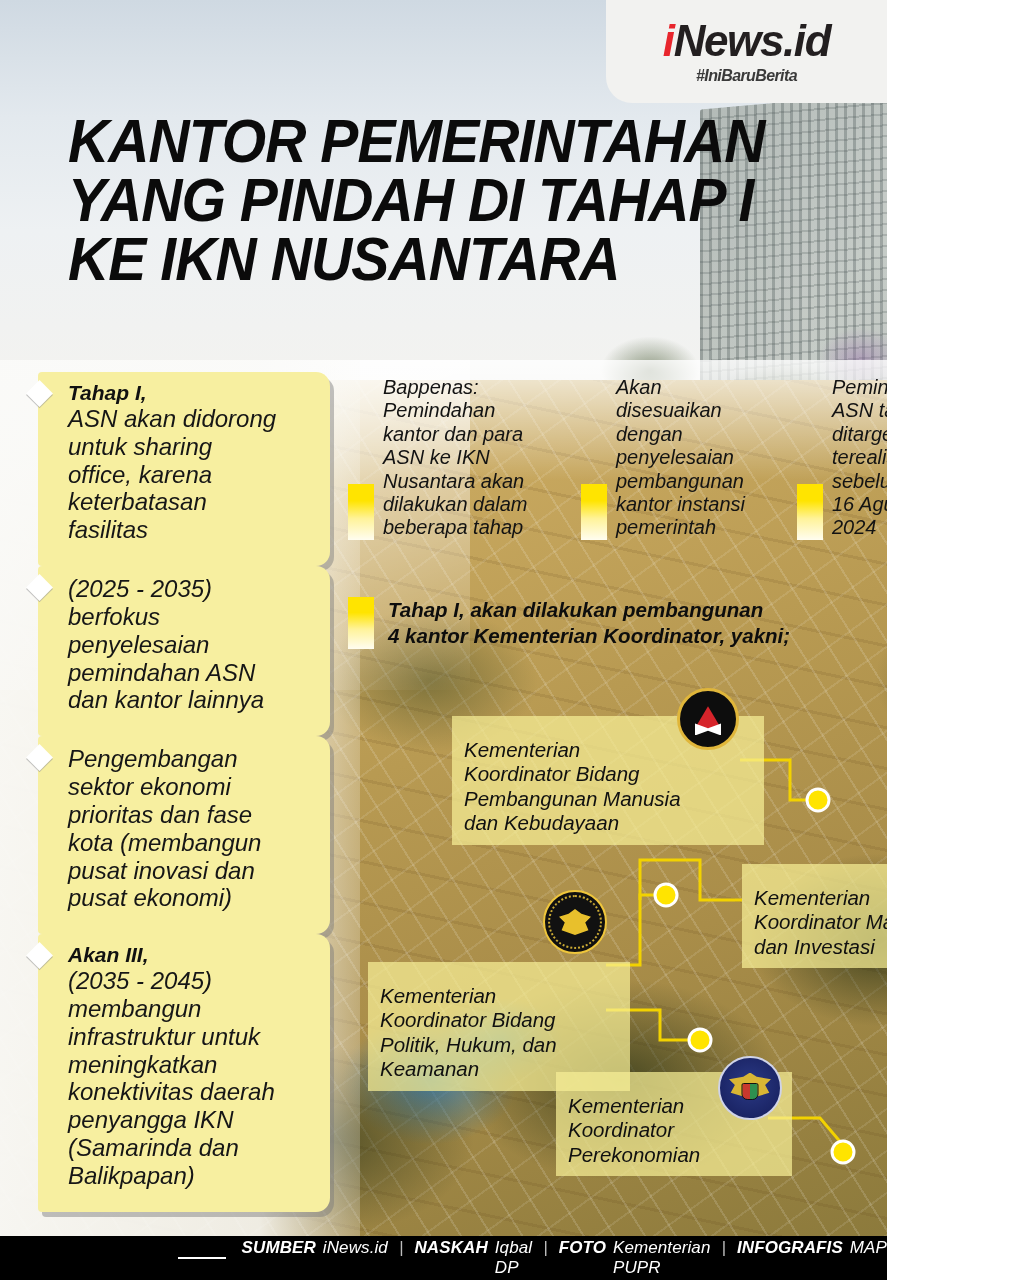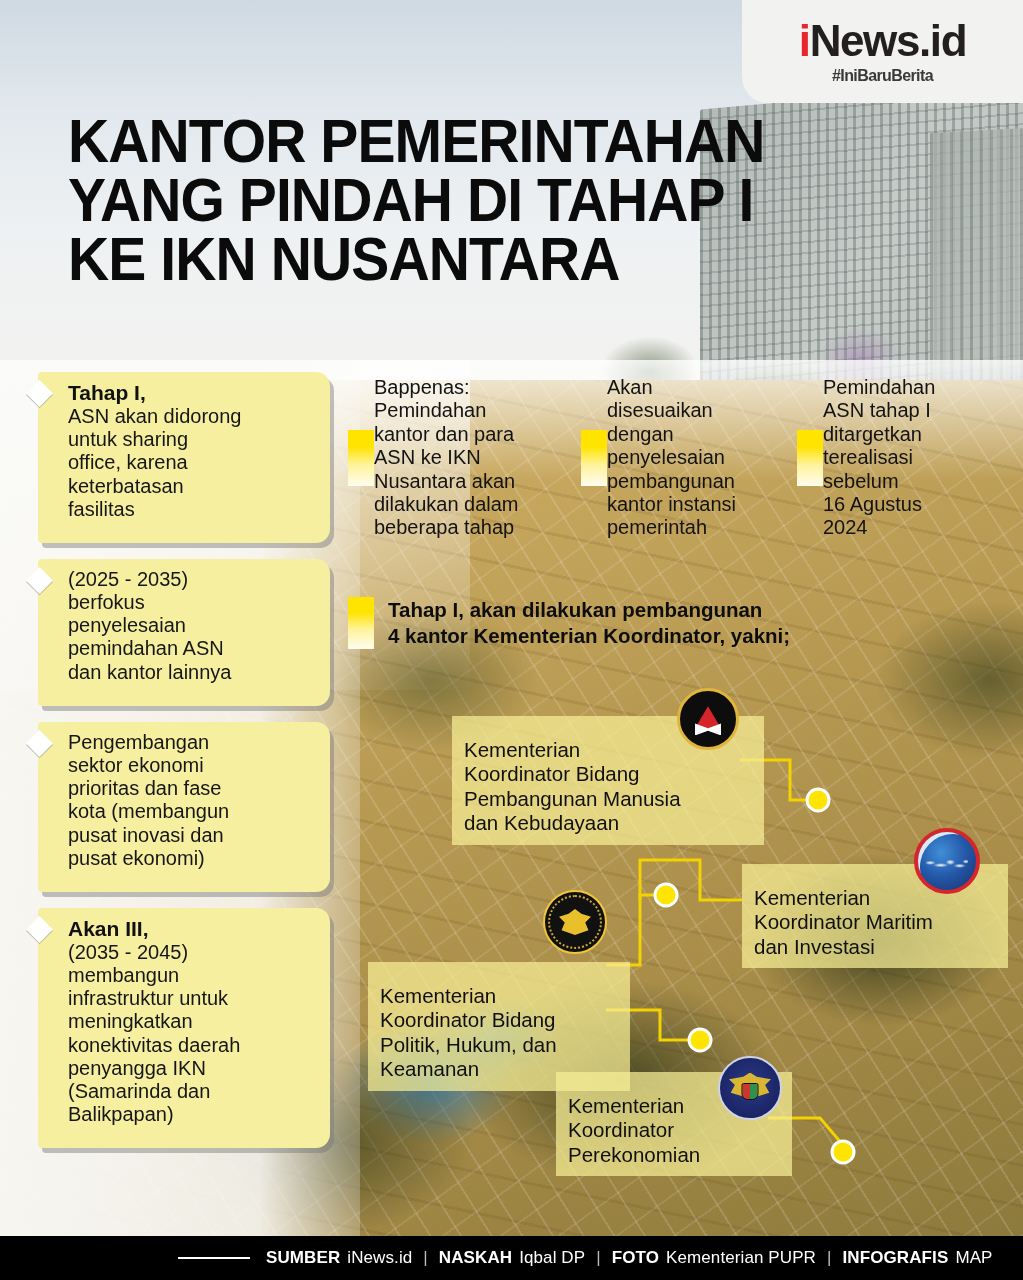--- a/index.html
+++ b/index.html
@@ -6,24 +6,25 @@
     margin: 0;
     padding: 0;
     background: #ffffff;
   }
   body {
     font-family: "Liberation Sans", sans-serif;
   }
 
   #page {
     position: relative;
-    width: 1023px;
+    width: 887px;
     height: 1280px;
     overflow: hidden;
     background: #0ea5e9;
+    font-style: italic;
   }
 
   
   .bg-layer {
     position: absolute;
     inset: 0;
     overflow: hidden;
   }
 
   
@@ -162,56 +163,56 @@
     position: absolute;
     left: 38px; top: 372px;
     width: 292px;
     z-index: 5;
   }
   .stage-card {
     position: relative;
     background: #f7efa0;
     border-radius: 4px 14px 14px 4px;
     padding: 9px 12px 22px 30px;
-    margin-bottom: 16px;
     box-shadow: 4px 5px 0 rgba(120,120,120,.45);
   }
   .stage-card .diamond {
     position: absolute;
     left: -8px; top: 12px;
     width: 19px; height: 19px;
     background: #ffffff;
     transform: rotate(45deg);
     box-shadow: 1px 1px 0 rgba(140,140,140,.5);
   }
   .stage-title {
     font-size: 21px;
     font-weight: bold;
     color: #111;
     line-height: 1.14;
   }
   .stage-body {
-    font-size: 20px;
+    font-size: 24px;
     color: #161616;
     line-height: 1.16;
     white-space: pre-line;
   }
 
   
   .notes {
     position: absolute;
     left: 348px; top: 376px;
     width: 664px;
     display: flex;
     gap: 18px;
     z-index: 5;
   }
   .note {
     display: flex;
-    align-items: center;
+    gap: 9px;
+    align-items: flex-end;
   }
   .note.c1 { width: 215px; }
   .note.c2 { width: 198px; }
   .note.c3 { width: 200px; }
   .swatch {
     flex: 0 0 auto;
     width: 26px; height: 56px;
     background: linear-gradient(180deg, #ffe400 0%, #ffe400 30%, #fff39a 62%, #fffdf0 100%);
   }
   .note-text {

